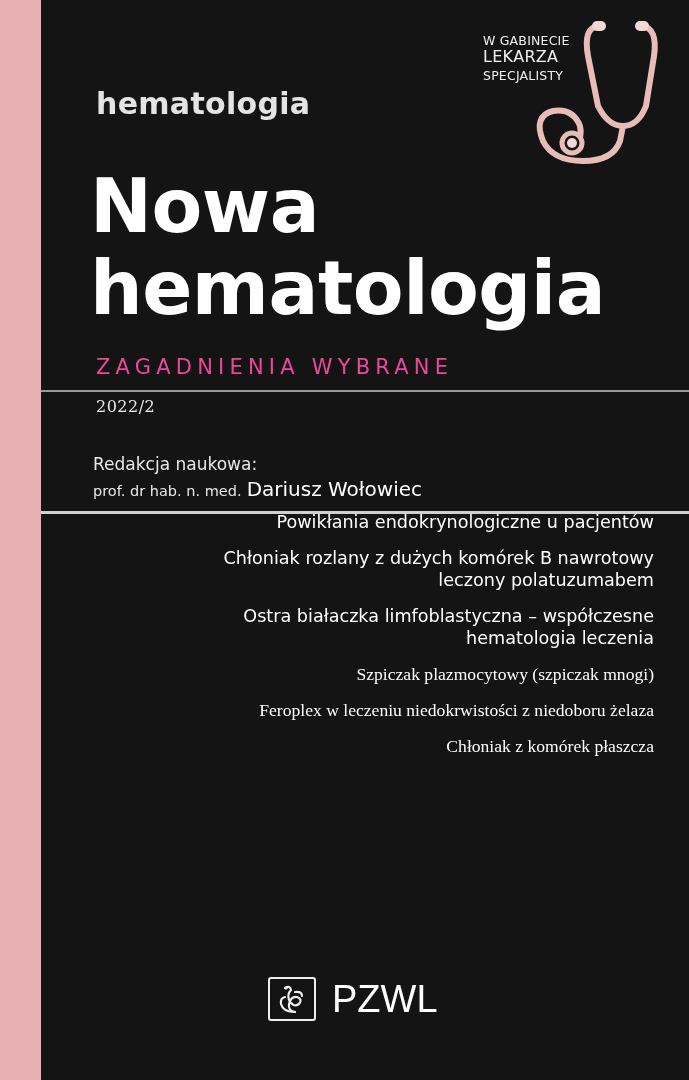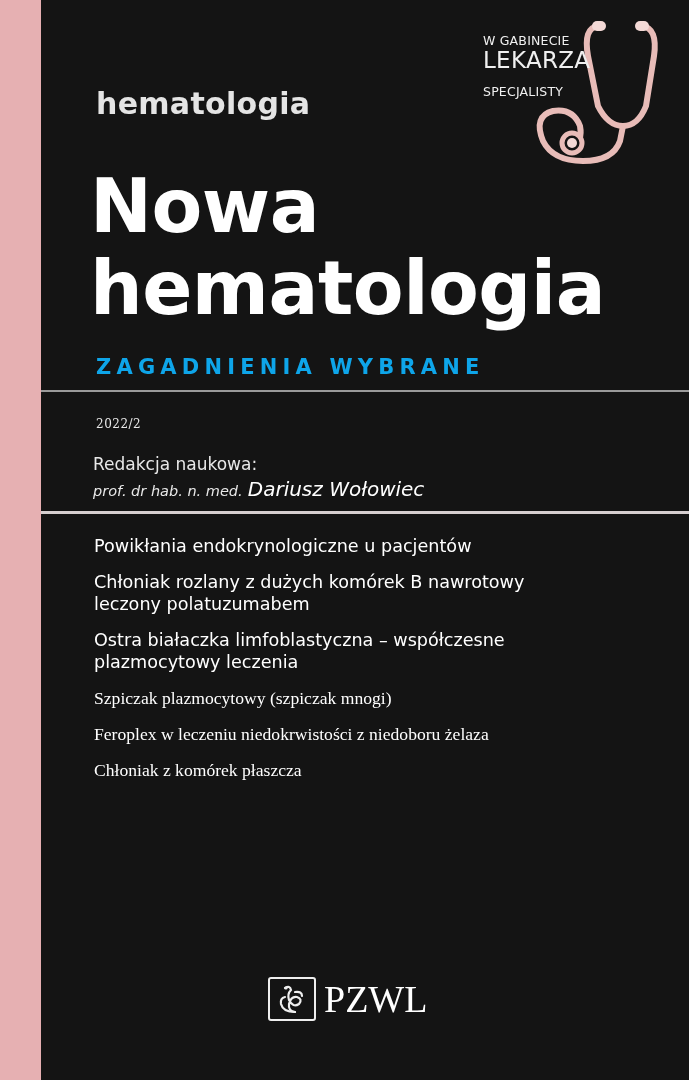--- a/index.html
+++ b/index.html
@@ -3,39 +3,39 @@
   <meta charset="utf-8">
   <style>
     html, body { margin:0; padding:0; }
     body { width:689px; height:1080px; background:#141414; position:relative; overflow:hidden;
            font-family:"DejaVu Sans", sans-serif; color:#f2f2f2; }
     .spine { position:absolute; left:0; top:0; width:41px; height:1080px; background:#e6b0b2; }
     .cover { position:absolute; left:41px; top:0; right:0; bottom:0; background:#141414; }
     .series { position:absolute; left:96px; top:86px; font-size:30px; font-weight:bold; color:#e4e4e4; letter-spacing:0.3px; }
     .badge { position:absolute; left:483px; top:35px; width:100px; text-align:left; color:#f0f0f0; line-height:1; }
     .badge .l1 { font-size:12.5px; display:block; letter-spacing:0.2px; }
-    .badge .l2 { font-size:23px; display:block; margin-top:1px; letter-spacing:0.3px; }
-    .badge .l3 { font-size:12.5px; display:block; margin-top:14px; letter-spacing:0.2px; }
+    .badge .l2 { font-size:16px; display:block; margin-top:1px; letter-spacing:0.3px; }
+    .badge .l3 { font-size:12.5px; display:block; margin-top:5px; letter-spacing:0.2px; }
     .steth { position:absolute; left:528px; top:16px; }
     .title { position:absolute; left:90px; top:165px; font-size:74px; line-height:82px; font-weight:bold; color:#ffffff; letter-spacing:-0.5px; font-family:"DejaVu Sans", sans-serif; }
     .title span { display:block; }
-    .subtitle { position:absolute; left:96px; top:355px; font-size:21px; color:#0ea5e9; letter-spacing:5.2px; font-weight:bold; }
+    .subtitle { position:absolute; left:96px; top:355px; font-size:21px; color:#ec4899; letter-spacing:5.2px; font-weight:normal; }
     .rule1 { position:absolute; left:41px; right:0; top:390px; height:2px; background:#9a9a9a; }
-    .issue { position:absolute; left:96px; top:397px; font-size:12px; color:#e8e8e8; font-family:"DejaVu Serif", serif; letter-spacing:0.5px;margin-top:20px; }
+    .issue { position:absolute; left:96px; top:397px; font-size:16px; color:#e8e8e8; font-family:"DejaVu Serif", serif; letter-spacing:0.5px; }
     .editor-label { position:absolute; left:93px; top:454px; font-size:17px; color:#e8e8e8; }
-    .editor { position:absolute; left:93px; top:477px; color:#e8e8e8;font-style:italic; }
+    .editor { position:absolute; left:93px; top:477px; color:#e8e8e8; }
     .editor .deg { font-size:14.5px; }
     .editor .name { font-size:20px; color:#ffffff; }
     .rule2 { position:absolute; left:41px; right:0; top:511px; height:3px; background:#d6cfd0; }
-    .topics { position:absolute; left:94px; top:535px; width:560px; margin:0; padding:0; list-style:none; }
+    .topics { position:absolute; left:94px; top:511px; width:560px; margin:0; padding:0; list-style:none;text-align:right; }
     .topics li { font-size:17.6px; line-height:22px; color:#ffffff; margin-bottom:14px; }
     .topics li.single { margin-bottom:14px;font-family:Liberation Serif, serif; }
     .publisher { position:absolute; left:268px; top:977px; display:flex; align-items:center; }
     .pzwl-box { width:48px; height:44px; border:2px solid #eeeeee; border-radius:3px; box-sizing:border-box; display:flex; align-items:center; justify-content:center; }
-    .pzwl-text { font-family:Liberation Serif, serif; font-size:38px; color:#ffffff; margin-left:8px; letter-spacing:0px; line-height:1; }
+    .pzwl-text { font-family:Liberation Sans, sans-serif; font-size:38px; color:#ffffff; margin-left:16px; letter-spacing:0px; line-height:1; }
   </style>
 </head>
 <body>
 
 <div class="spine"></div>
 <div class="cover"></div>
 
 <div class="series">hematologia</div>
 
 <svg class="steth" width="140" height="150" viewBox="0 0 140 150">
@@ -74,21 +74,21 @@
 <ul class="topics">
   <li>
       <div>Powikłania endokrynologiczne u pacjentów</div>
     </li>
   <li>
       <div>Chłoniak rozlany z dużych komórek B nawrotowy</div>
       <div>leczony polatuzumabem</div>
     </li>
   <li>
       <div>Ostra białaczka limfoblastyczna – współczesne</div>
-      <div>plazmocytowy leczenia</div>
+      <div>hematologia leczenia</div>
     </li>
   <li class="single">
       <div>Szpiczak plazmocytowy (szpiczak mnogi)</div>
     </li>
   <li class="single">
       <div>Feroplex w leczeniu niedokrwistości z niedoboru żelaza</div>
     </li>
   <li class="single">
       <div>Chłoniak z komórek płaszcza</div>
     </li>

